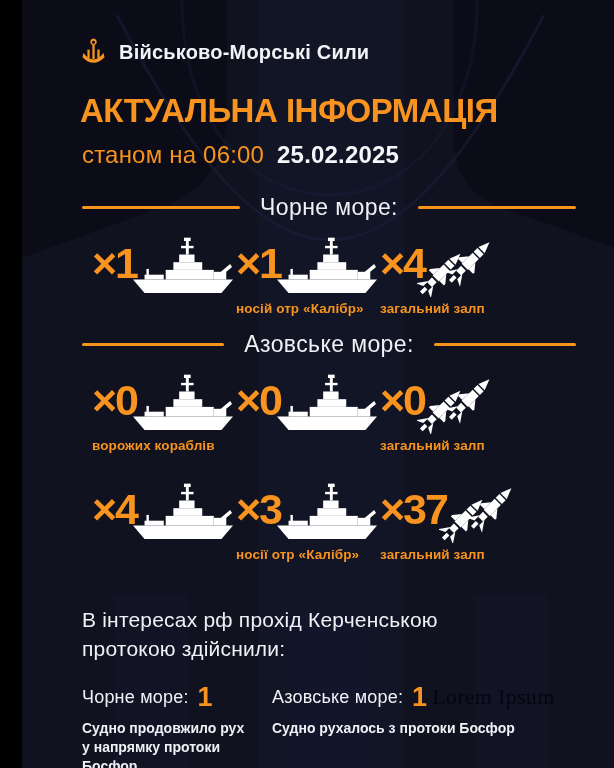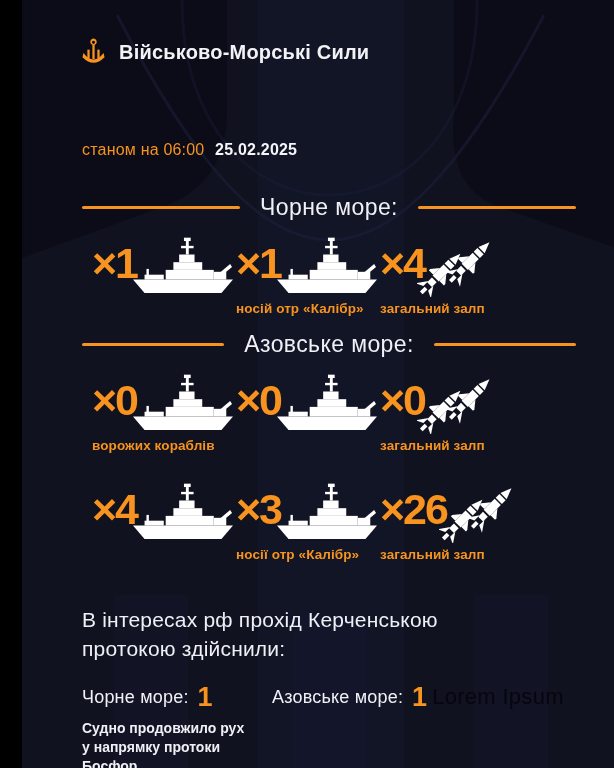--- a/index.html
+++ b/index.html
@@ -14,21 +14,21 @@
   .content{position:absolute;inset:0;z-index:1;}
 
   
   .hdr{position:absolute;top:38px;left:60px;display:flex;align-items:center;gap:14px;}
   .org{color:#f2f3f7;font-size:20px;font-weight:bold;letter-spacing:.2px;}
 
   .title{
     position:absolute;top:92px;left:58px;
     color:#f7931e;font-size:33px;font-weight:bold;letter-spacing:-.5px;
   }
-  .subtitle{position:absolute;top:141px;left:60px;font-size:16px;letter-spacing:.2px;}
+  .subtitle{position:absolute;top:141px;left:60px;font-size:24px;letter-spacing:.2px;}
   .subtitle .asof{color:#f7931e;}
   .subtitle .date{color:#f5f6fa;font-weight:bold;margin-left:6px;}
 
   
   .section{position:absolute;left:0;right:0;}
   .s1{top:194px;} .s2{top:331px;} .s3{top:467px;}
   .sec-head{display:flex;align-items:center;gap:20px;padding:0 60px;}
   .sec-line{flex:1;height:3px;background:#f7931e;border-radius:2px;}
   .sec-title{color:#f0f1f6;font-size:23px;letter-spacing:.4px;white-space:nowrap;}
   .stats{display:flex;padding-left:70px;margin-top:10px;}
@@ -45,21 +45,21 @@
 
   
   .kerch{position:absolute;top:606px;left:60px;right:30px;}
   .kerch-heading{color:#eef0f6;font-size:21px;line-height:1.38;white-space:pre-line;letter-spacing:.2px;}
   .entries{display:flex;margin-top:20px;}
   .entry{width:190px;}
   .entry+.entry{width:auto;}
   .entry-head{display:flex;align-items:center;}
   .sea{color:#f0f1f6;font-size:18px;letter-spacing:.2px;}
   .cnt{color:#f7931e;font-size:27px;font-weight:bold;margin-left:9px;line-height:1;}
-  .extra{color:#05060f;font-size:22px;margin-left:5px;letter-spacing:.3px;}
+  .extra{color:#05060f;font-size:22px;margin-left:5px;letter-spacing:.3px;font-family:Liberation Serif, serif;}
   .note{margin-top:8px;color:#eff0f5;font-size:14px;font-weight:bold;line-height:1.35;white-space:pre-line;}
 </style>
 </head>
 <body>
 
 <div class="page">
 
   <svg class="bg" width="614" height="768" viewBox="0 0 614 768">
     <rect x="0" y="0" width="614" height="768" fill="#10121f"></rect>
     <path d="M0,0 H205 V110 Q205,185 140,207 L0,258 Z" fill="#0a0c16" opacity="0.85"></path>
@@ -127,20 +127,21 @@
           <path d="M12,0.5 a3.4,3.4 0 1 0 0.001,0 Z M12,2.8 a1.6,1.6 0 1 1 -0.001,0 Z"></path>
           <rect x="10.8" y="6.8" width="2.4" height="15"></rect>
           <rect x="5.6" y="12" width="2.4" height="9"></rect>
           <rect x="16" y="12" width="2.4" height="9"></rect>
           <path d="M1.5,15.5 Q12,29 22.5,15.5 L23.5,20 Q12,31.5 0.5,20 Z"></path>
         </g>
       </svg>
       <span class="org">Військово-Морські Сили</span>
     </div>
 
+    <div class="title">АКТУАЛЬНА ІНФОРМАЦІЯ</div>
     <div class="subtitle">
       <span class="asof">станом на 06:00</span>
       <span class="date">25.02.2025</span>
     </div>
 
     <div class="section s1">
       <div class="sec-head">
         <span class="sec-line"></span>
         <span class="sec-title">Чорне море:</span>
         <span class="sec-line"></span>
@@ -225,21 +226,21 @@
           <div class="stat-top">
             <span class="num">×3</span>
             <svg class="ship-svg" width="100" height="60">
                 <use href="#sym-ship"></use>
               </svg>
           </div>
           <div class="stat-label">носії отр «Калібр»</div>
         </div>
         <div class="stat wide">
           <div class="stat-top">
-            <span class="num">×26</span>
+            <span class="num">×37</span>
             <svg class="msl-svg" width="78" height="64">
                 <use href="#sym-missiles"></use>
               </svg>
           </div>
           <div class="stat-label">загальний залп</div>
         </div>
       </div>
     </div>
 
     <div class="kerch">
@@ -254,18 +255,19 @@
           </div>
           <div class="note">Судно продовжило рух
 у напрямку протоки Босфор</div>
         </div>
         <div class="entry">
           <div class="entry-head">
             <span class="sea">Азовське море:</span>
             <span class="cnt">1</span>
             <span class="extra">Lorem Ipsum</span>
           </div>
+          <div class="note">Судно рухалось з протоки Босфор</div>
         </div>
       </div>
     </div>
 
   </div>
 </div>
 
 </body></html>

